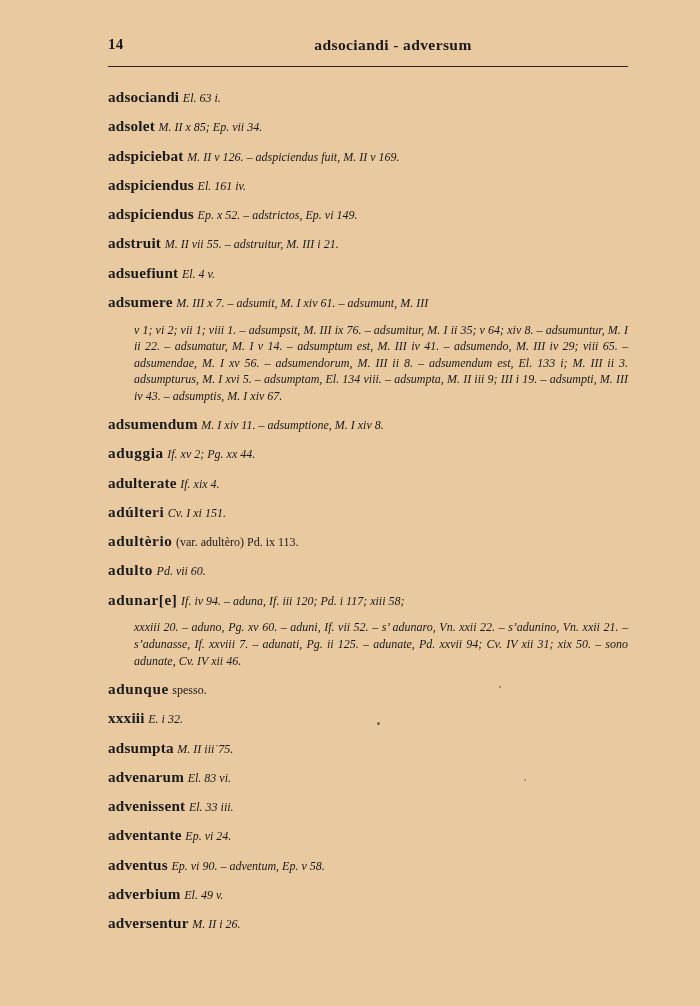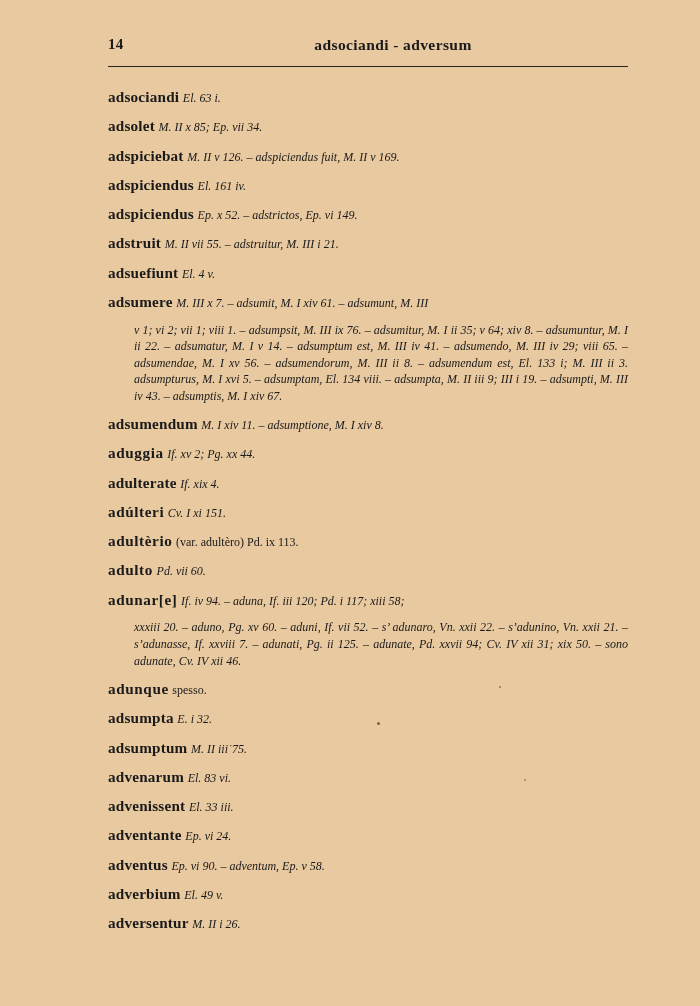--- a/index.html
+++ b/index.html
@@ -209,26 +209,26 @@
       <span class="body-text it">If. iv 94. – aduna, If. iii 120; Pd. i 117; xiii 58;</span>
       <span class="cont it">xxxiii 20. – aduno, Pg. xv 60. – aduni, If. vii 52. – s’ adunaro, Vn. xxii 22. – s’adunino, Vn. xxii 21. – s’adunasse, If. xxviii 7. – adunati, Pg. ii 125. – adunate, Pd. xxvii 94; Cv. IV xii 31; xix 50. – sono adunate, Cv. IV xii 46.</span>
     </div>
 
     <div class="entry">
       <span class="hw upright">adunque</span>
       <span class="body-text">spesso.</span>
     </div>
 
     <div class="entry">
+      <span class="hw">xxxiii</span>
+      <span class="body-text it">E. i 32.</span>
+    </div>
+
+    <div class="entry">
       <span class="hw">adsumpta</span>
-      <span class="body-text it">E. i 32.</span>
-    </div>
-
-    <div class="entry">
-      <span class="hw">adsumptum</span>
       <span class="body-text it">M. II iii˙75.</span>
     </div>
 
     <div class="entry">
       <span class="hw">advenarum</span>
       <span class="body-text it">El. 83 vi.</span>
     </div>
 
     <div class="entry">
       <span class="hw">advenissent</span>

